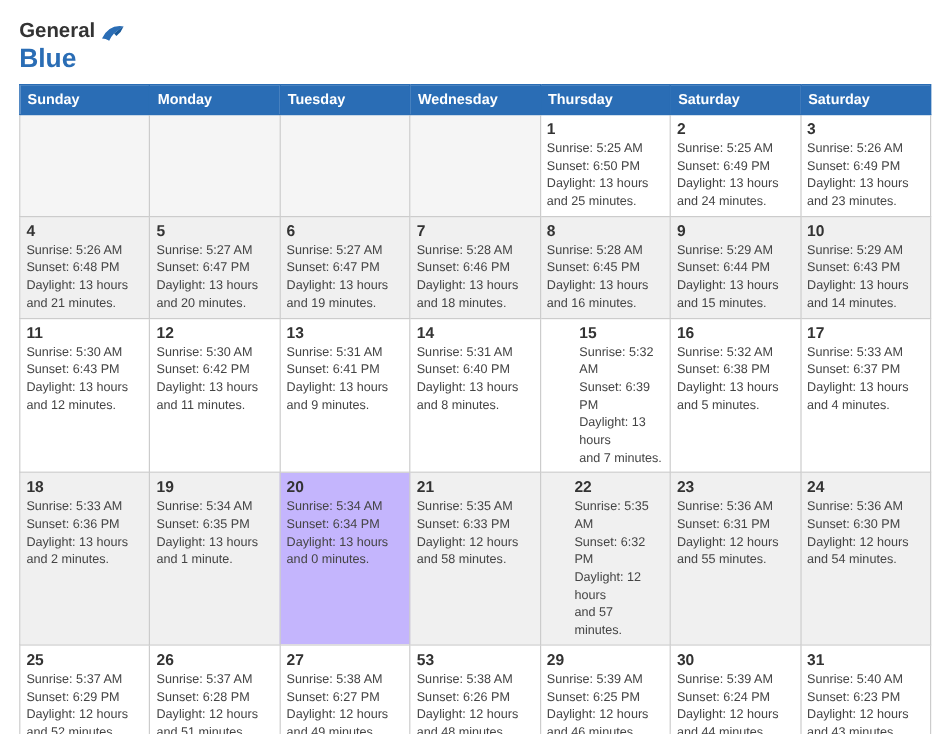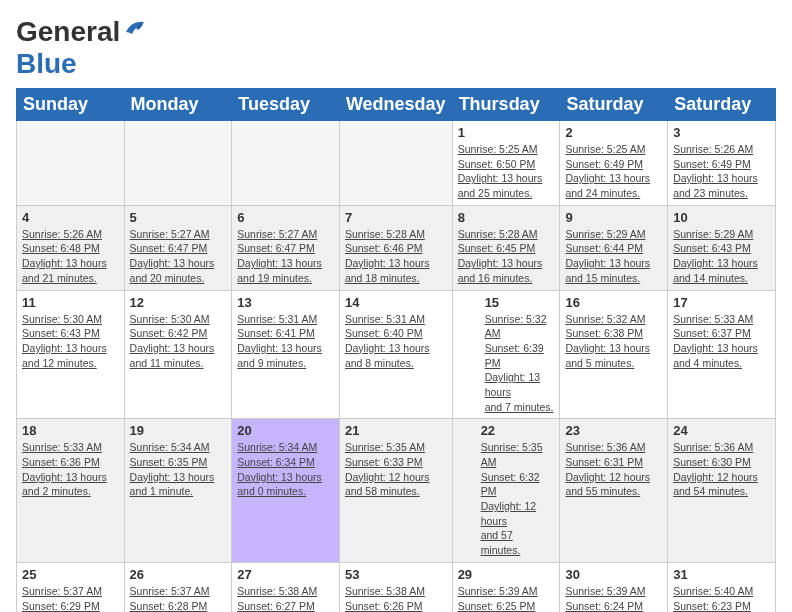--- a/index.html
+++ b/index.html
@@ -36,21 +36,21 @@
     .calendar {
       width: 100%;
       border-collapse: collapse;
       font-size: 11px;
     }
     .calendar th {
       background-color: #2a6db5;
       color: #fff;
       text-align: left;
       padding: 5px 6px;
-      font-size: 18px;
+      font-size: 12px;
       border: 1px solid #2a6db5;
     }
     .calendar td {
       border: 1px solid #ccc;
       vertical-align: top;
       padding: 4px 5px;
       width: 108px;
       min-height: 80px;
       background: #fff;
     }
@@ -61,32 +61,31 @@
       font-size: 13px;
       font-weight: bold;
       color: #333;
       display: block;
       margin-bottom: 2px;
     }
     .day-info {
       color: #444;
       font-size: 10.5px;
       line-height: 1.4;
-      text-decoration: underline;
     }
   </style>
 </head>
 <body>
 
 <div class="header">
   <div class="logo">
     <div style="display:flex;align-items:flex-start;">
       <div>
-        <span style="font-size:28px;font-weight:bold;color:#333;">General</span><br>
-        <span style="font-size:28px;font-weight:bold;color:#2a6db5;">Blue</span>
+        <span style="font-size:17px;font-weight:bold;color:#333;">General</span><br>
+        <span style="font-size:22px;font-weight:bold;color:#2a6db5;">Blue</span>
       </div>
       <div style="margin-left:4px;margin-top:2px;">
         <svg width="22" height="18" viewBox="0 0 22 18">
           <path d="M2 14 Q8 2 20 4 Q14 8 12 10 Q10 12 8 16 Q5 14 2 14Z" fill="#2a6db5"></path>
           <path d="M12 10 Q16 6 20 4 Q18 9 14 12Z" fill="#1a5a9a"></path>
         </svg>
       </div>
     </div>
   </div>
   <div class="title-block">

